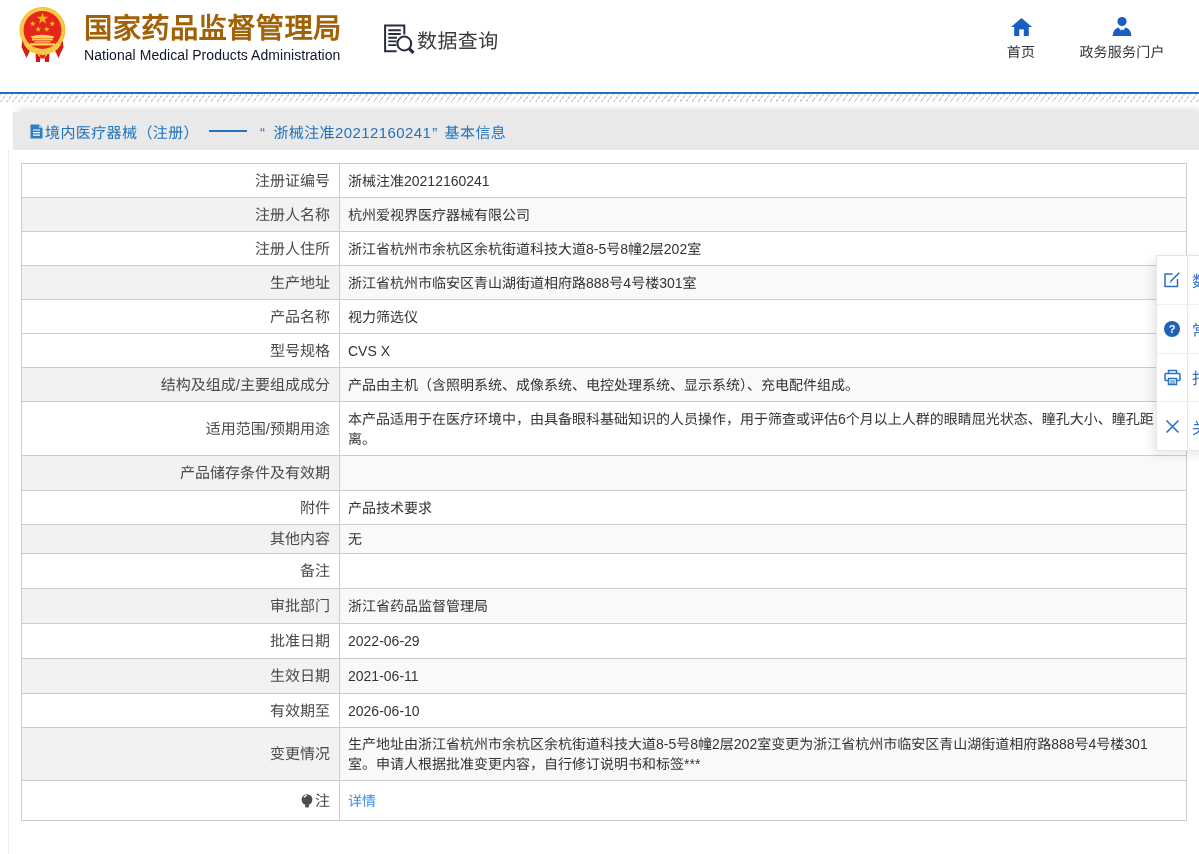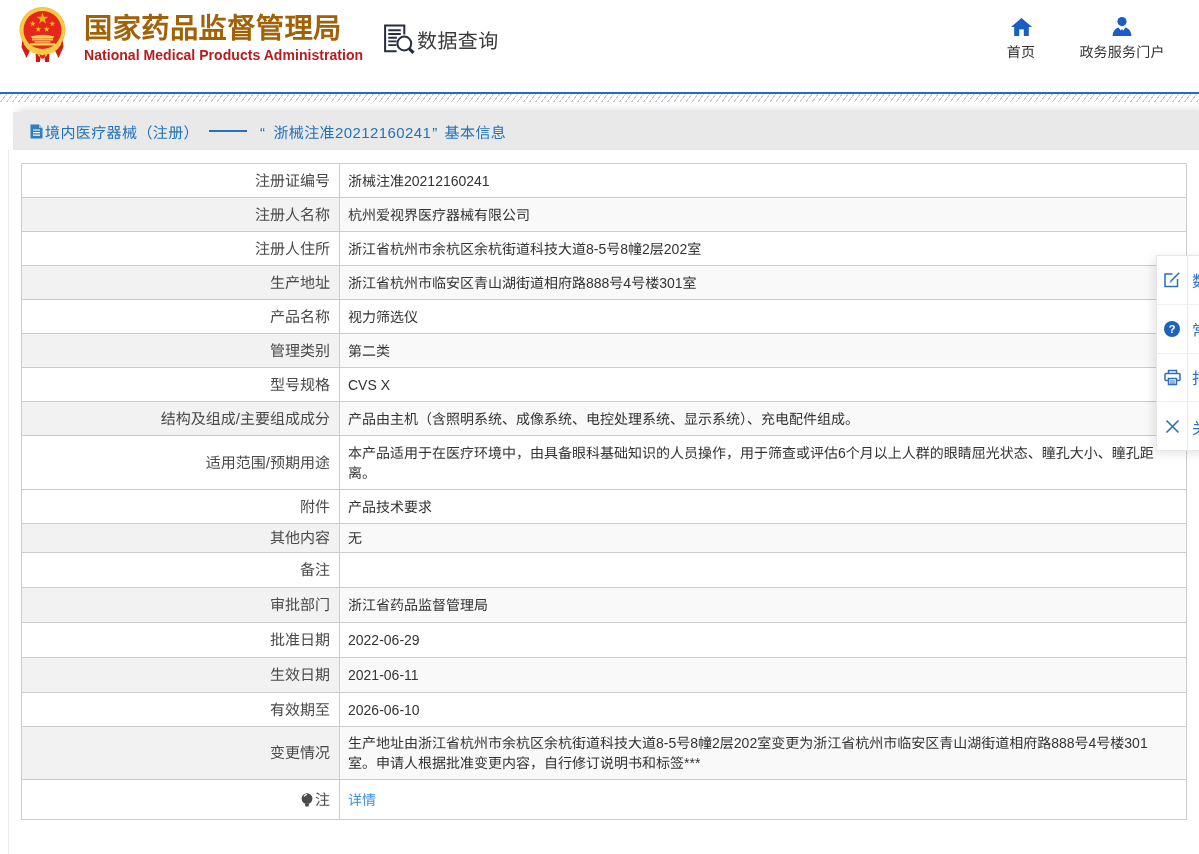--- a/index.html
+++ b/index.html
@@ -6,21 +6,21 @@
 * { margin:0; padding:0; box-sizing:border-box; }
 html,body { width:1199px; height:854px; }
 body {
   font-family:"Liberation Sans",sans-serif;
   background:#fff; overflow:hidden; position:relative;
 }
 
 .emblem { position:absolute; left:17px; top:5px; width:51px; height:58px; }
 .brand { position:absolute; left:84px; top:14px; color:#2b66ae; }
 .brand h1 { font-size:28.3px; font-weight:bold; letter-spacing:0.33px; line-height:28px; color:#a16207; white-space:nowrap; }
-.brand p { font-size:14px; letter-spacing:0.05px; margin-top:5px; color:#b91c1c; white-space:nowrap;font-weight:bold; }
+.brand p { font-size:14px; letter-spacing:0.05px; margin-top:5px; color:#0f172a; white-space:nowrap; }
 .dq { position:absolute; left:384px; top:23px; height:32px; display:flex; align-items:center; }
 .dq svg { width:31px; height:31px; }
 .dq span { font-size:20px; letter-spacing:0.4px; color:#3b3b3b; margin-left:2px; }
 .navitem { position:absolute; top:17px; text-align:center; color:#333; font-size:14px; letter-spacing:0.2px; }
 .navitem .nicon { height:19px; display:flex; align-items:flex-end; justify-content:center; }
 .navitem .nlabel { margin-top:9px; line-height:14px; white-space:nowrap; }
 #nav-home { left:985px; width:72px; }
 #nav-portal { left:1079px; width:86px; }
 
 .blueline { position:absolute; left:0; top:92px; width:1199px; height:2px; background:#1e70bf; }
@@ -147,35 +147,35 @@
         <td>浙江省杭州市余杭区余杭街道科技大道8-5号8幢2层202室</td>
       </tr>
   <tr style="height:34px" class="alt">
         <th>生产地址</th>
         <td>浙江省杭州市临安区青山湖街道相府路888号4号楼301室</td>
       </tr>
   <tr style="height:34px">
         <th>产品名称</th>
         <td>视力筛选仪</td>
       </tr>
-  <tr style="height:34px" class="alt">
-        <th>管理类别</th>
-        <td>第二类</td>
-      </tr>
   <tr style="height:34px">
         <th>型号规格</th>
         <td>CVS X</td>
       </tr>
   <tr style="height:34px" class="alt">
         <th>结构及组成/主要组成成分</th>
         <td>产品由主机（含照明系统、成像系统、电控处理系统、显示系统）、充电配件组成。</td>
       </tr>
   <tr style="height:54px">
         <th>适用范围/预期用途</th>
         <td>本产品适用于在医疗环境中，由具备眼科基础知识的人员操作，用于筛查或评估6个月以上人群的眼睛屈光状态、瞳孔大小、瞳孔距离。</td>
+      </tr>
+  <tr style="height:35px" class="alt">
+        <th>产品储存条件及有效期</th>
+        <td></td>
       </tr>
   <tr style="height:34px">
         <th>附件</th>
         <td>产品技术要求</td>
       </tr>
   <tr style="height:29px" class="alt">
         <th>其他内容</th>
         <td>无</td>
       </tr>
   <tr style="height:35px">

